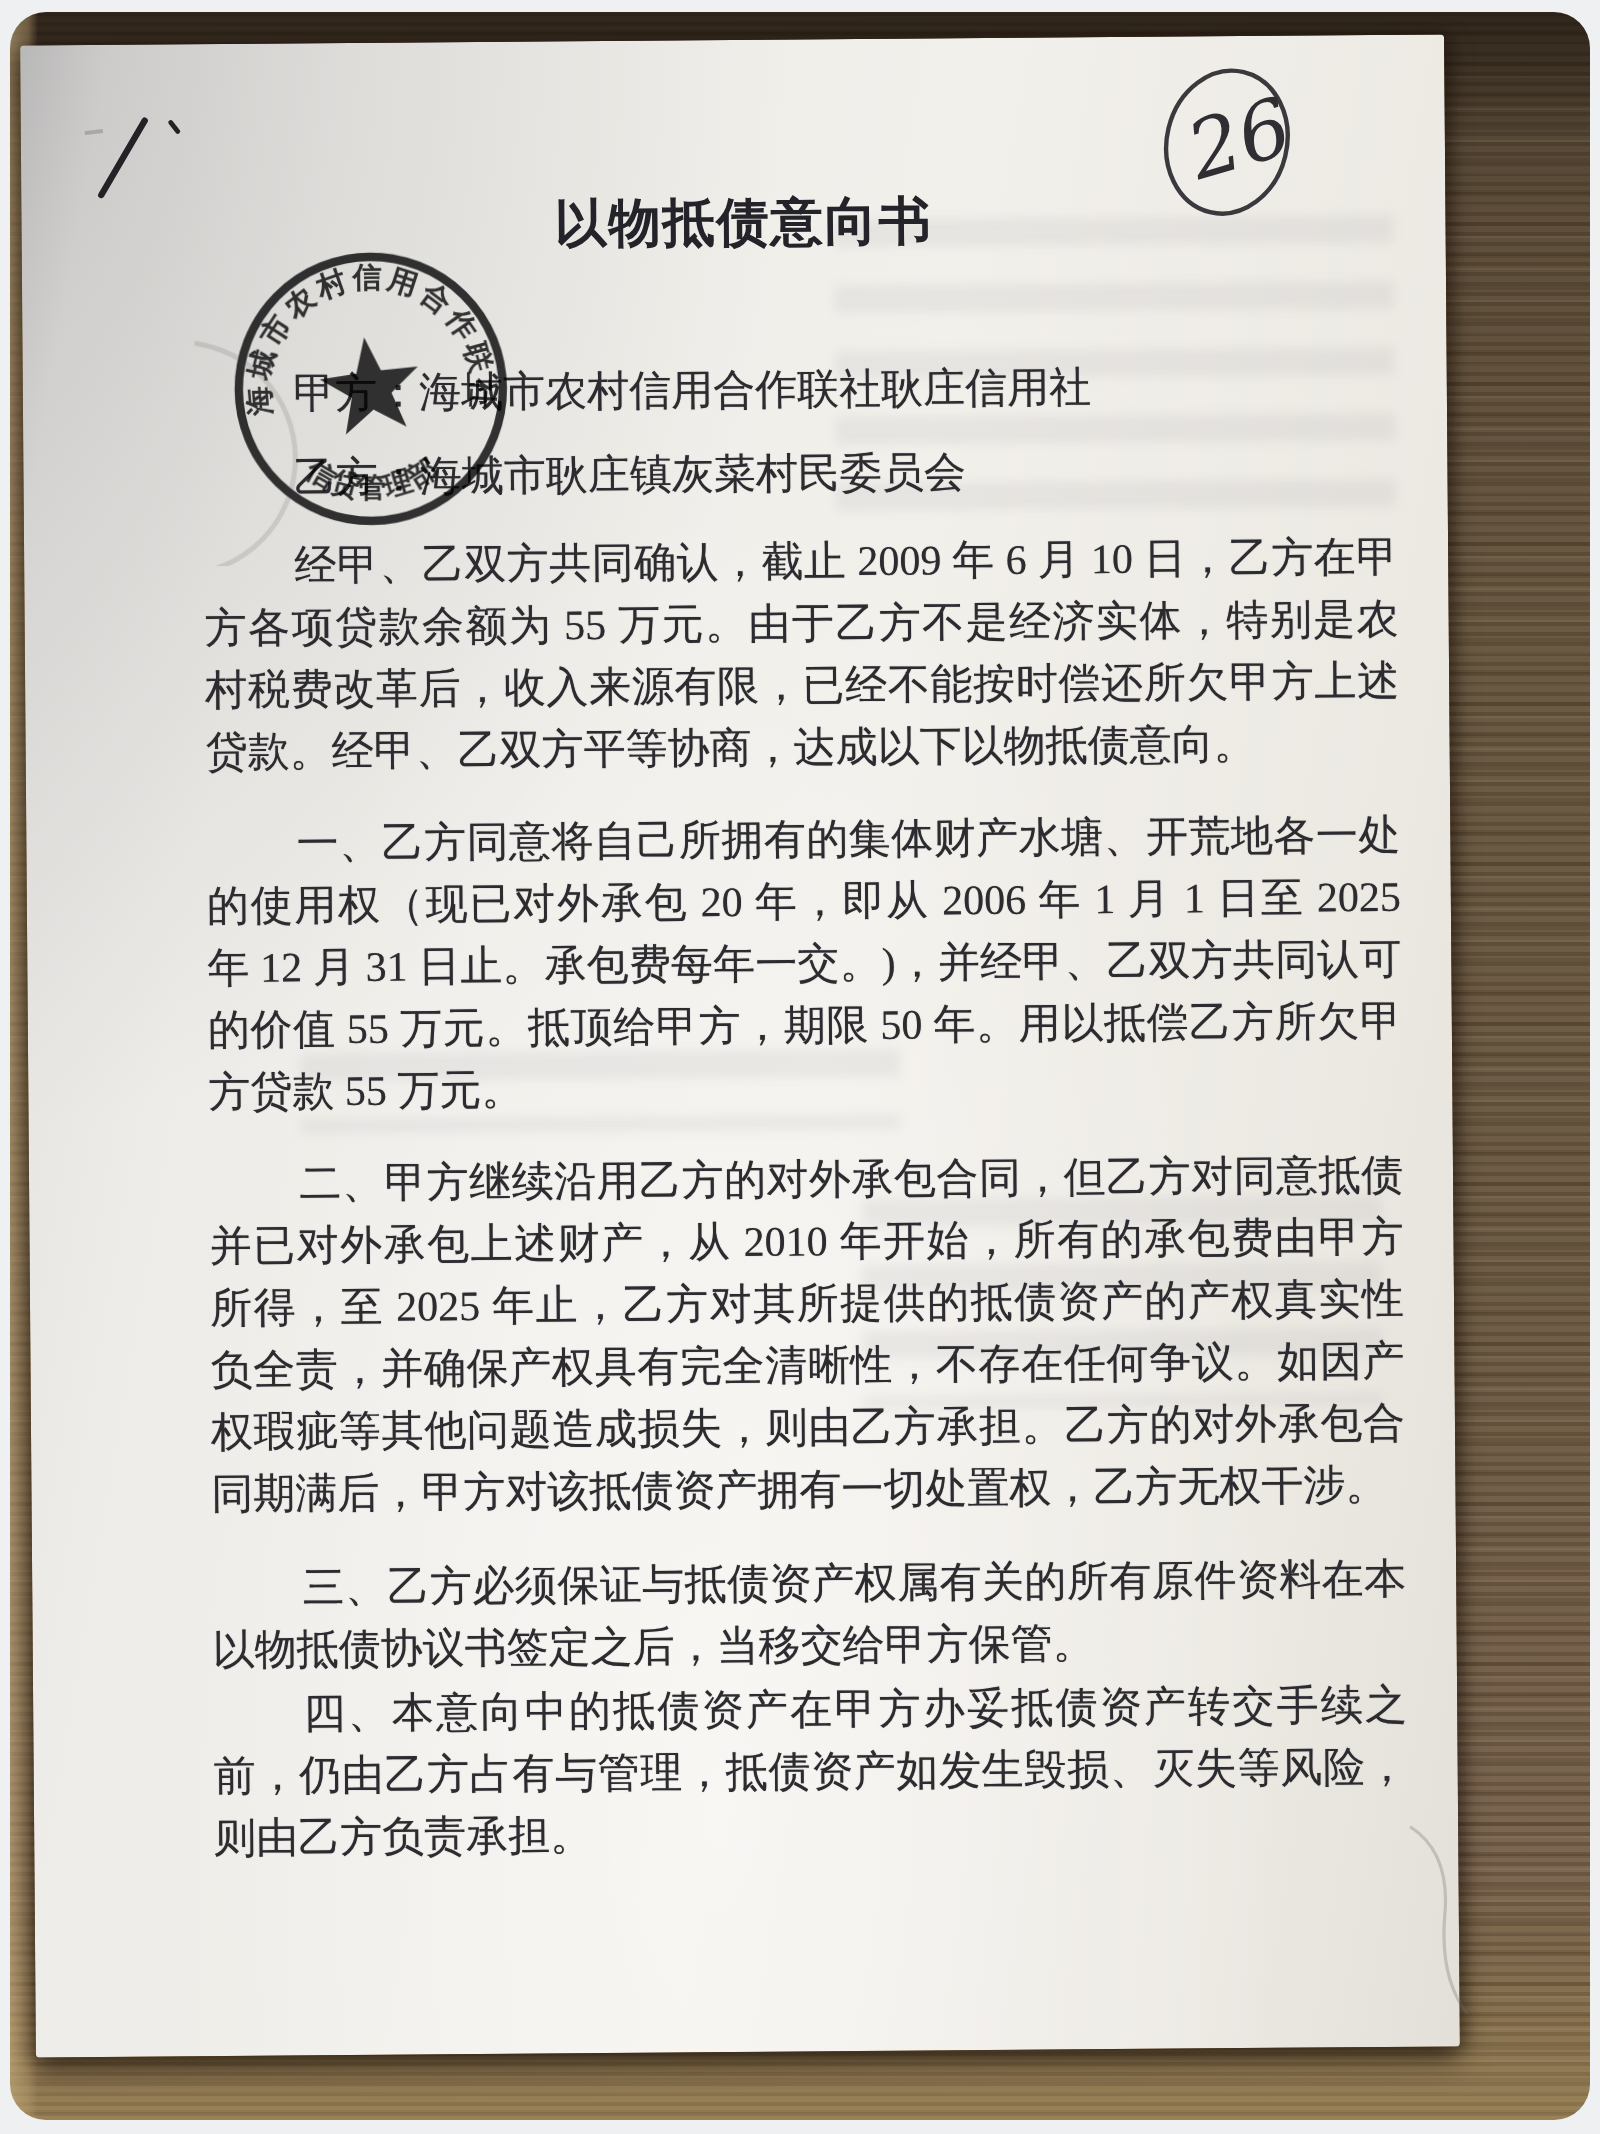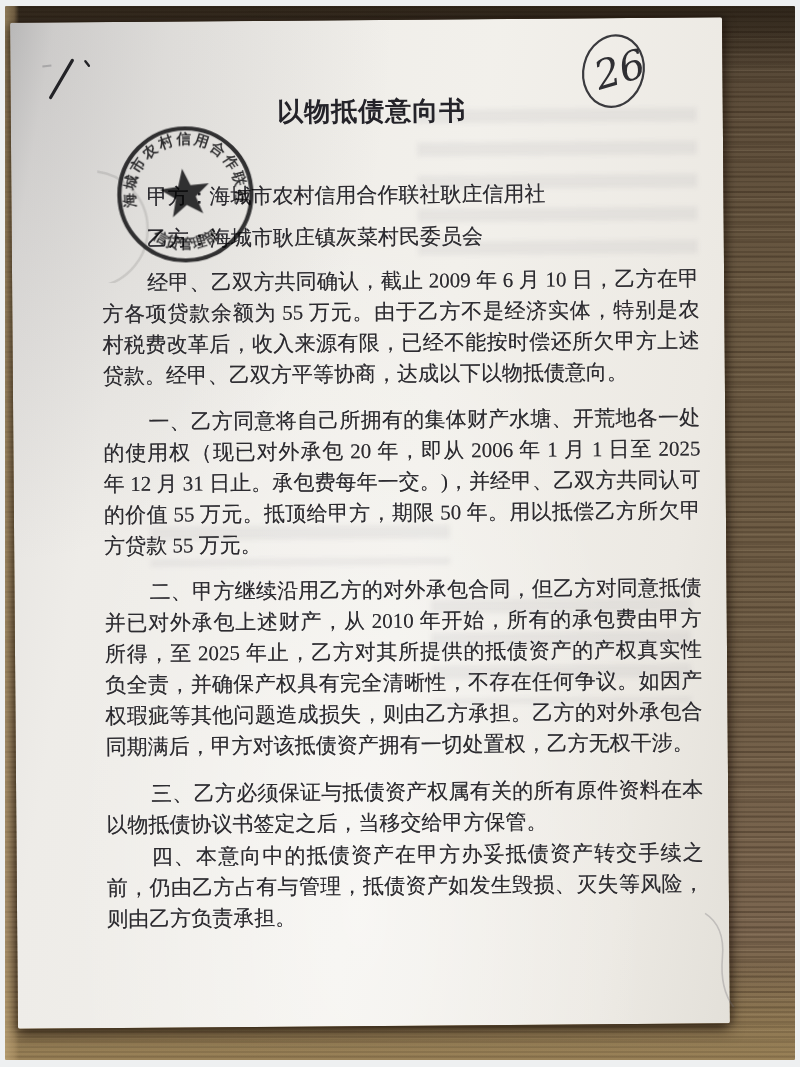--- a/index.html
+++ b/index.html
@@ -1,19 +1,19 @@
 <!DOCTYPE html>
 <html><head>
 <meta charset="utf-8">
 <style>
   html,body{margin:0;padding:0;background:#eceef0;}
   .scene{position:relative;width:800px;height:1067px;background:#eef0f1;overflow:hidden;
          font-family:"Liberation Serif","DejaVu Serif",serif;}
   
-  .wood{position:absolute;left:5px;top:6px;right:5px;bottom:7px;border-radius:1px;overflow:hidden;
+  .wood{position:absolute;left:5px;top:6px;right:5px;bottom:7px;border-radius:18px;overflow:hidden;
     background:
       linear-gradient(90deg, rgba(202,176,128,.60) 0px, rgba(186,158,112,.45) 9px, rgba(0,0,0,0) 14px),
       linear-gradient(180deg, rgba(18,11,4,.50) 0, rgba(18,11,4,.28) 32px, rgba(0,0,0,0) 64px),
       linear-gradient(0deg, rgba(196,166,118,.32) 0, rgba(196,166,118,.16) 38px, rgba(0,0,0,0) 95px),
       repeating-linear-gradient(180deg, rgba(34,21,9,.20) 0 2px, rgba(0,0,0,0) 2px 5px),
       repeating-linear-gradient(180deg, rgba(255,236,200,.06) 0 1px, rgba(0,0,0,0) 1px 9px, rgba(28,17,7,.12) 9px 11px, rgba(0,0,0,0) 11px 16px),
       linear-gradient(180deg,#4d4132 0%,#5e4e3b 10%,#6b5a43 30%,#6f5d46 60%,#7b6650 88%,#857049 100%);
   }
   
   .paper{position:absolute;left:9px;top:14px;width:712px;height:1006px;border-radius:2px;

